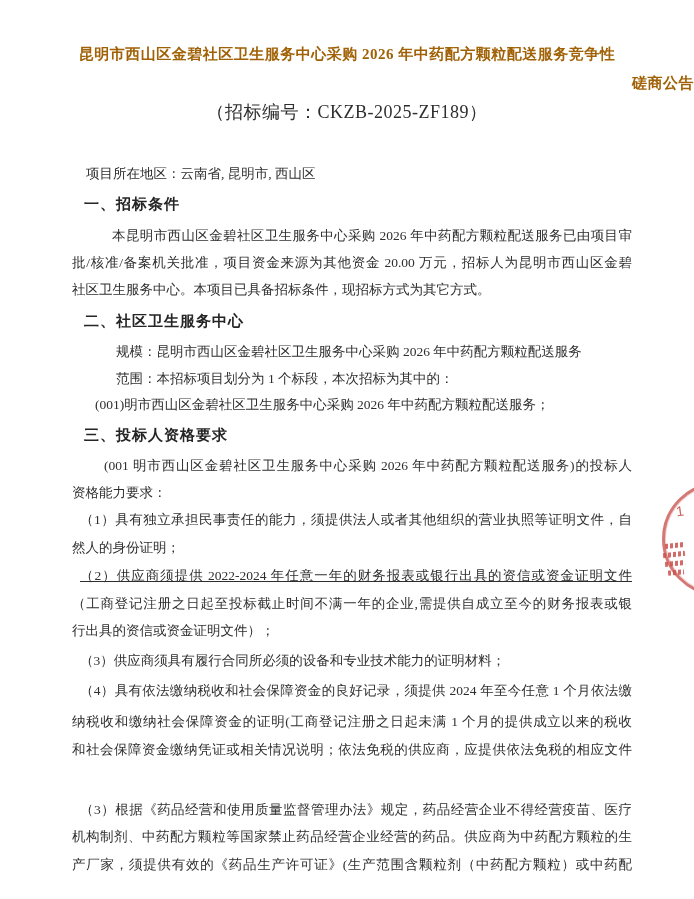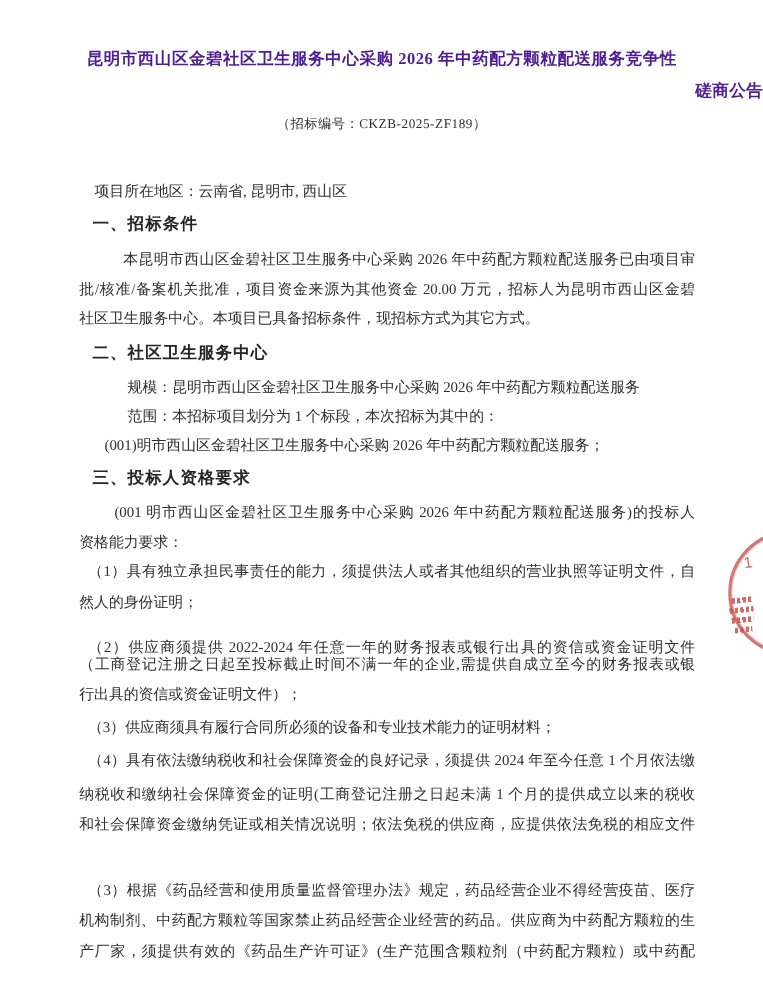--- a/index.html
+++ b/index.html
@@ -17,24 +17,24 @@
     line-height:20px;
     font-size:13.5px;
     white-space:nowrap;
   }
   .wide{left:72px;right:62px;white-space:normal;}
   .just{text-align:justify;text-align-last:justify;}
   .center{left:0;right:0;text-align:center;white-space:normal;}
   .doc-title{
     font-size:15px;
     font-weight:bold;
-    color:#4c1d95;
+    color:#a16207;
     letter-spacing:0.5px;
   }
-  .code-line{font-size:12px;letter-spacing:0.5px;}
+  .code-line{font-size:18px;letter-spacing:0.5px;}
   .heading{
     font-family:"Liberation Sans","DejaVu Sans",sans-serif;
     font-weight:bold;
     font-size:15px;
     color:#252525;
     letter-spacing:1px;
   }
   
   .stamp-ring{
     position:absolute;
@@ -84,21 +84,21 @@
   <div class="ln heading" style="left:84px;top:311px;">二、社区卫生服务中心</div>
   <div class="ln" style="left:116px;top:342px;">规模：昆明市西山区金碧社区卫生服务中心采购 2026 年中药配方颗粒配送服务</div>
   <div class="ln" style="left:116px;top:369px;">范围：本招标项目划分为 1 个标段，本次招标为其中的：</div>
   <div class="ln" style="left:95px;top:395px;">(001)明市西山区金碧社区卫生服务中心采购 2026 年中药配方颗粒配送服务；</div>
 
   <div class="ln heading" style="left:84px;top:425px;">三、投标人资格要求</div>
   <div class="ln wide just" style="left:104px;top:456px;">(001 明市西山区金碧社区卫生服务中心采购 2026 年中药配方颗粒配送服务)的投标人</div>
   <div class="ln wide" style="top:483px;">资格能力要求：</div>
   <div class="ln wide just" style="left:80px;top:510px;">（1）具有独立承担民事责任的能力，须提供法人或者其他组织的营业执照等证明文件，自</div>
   <div class="ln wide" style="top:538px;">然人的身份证明；</div>
-  <div class="ln wide just" style="left:80px;top:579px;">（2）供应商须提供 2022-2024 年任意一年的财务报表或银行出具的资信或资金证明文件</div>
+  <div class="ln wide just" style="left:80px;top:566px;text-decoration:underline;">（2）供应商须提供 2022-2024 年任意一年的财务报表或银行出具的资信或资金证明文件</div>
   <div class="ln wide just" style="top:594px;">（工商登记注册之日起至投标截止时间不满一年的企业,需提供自成立至今的财务报表或银</div>
   <div class="ln wide" style="top:621px;">行出具的资信或资金证明文件）；</div>
   <div class="ln wide" style="left:80px;top:651px;">（3）供应商须具有履行合同所必须的设备和专业技术能力的证明材料；</div>
   <div class="ln wide just" style="left:80px;top:681px;">（4）具有依法缴纳税收和社会保障资金的良好记录，须提供 2024 年至今任意 1 个月依法缴</div>
   <div class="ln wide just" style="top:712px;">纳税收和缴纳社会保障资金的证明(工商登记注册之日起未满 1 个月的提供成立以来的税收</div>
   <div class="ln wide just" style="top:740px;">和社会保障资金缴纳凭证或相关情况说明；依法免税的供应商，应提供依法免税的相应文件</div>
   <div class="ln wide just" style="left:80px;top:800px;">（3）根据《药品经营和使用质量监督管理办法》规定，药品经营企业不得经营疫苗、医疗</div>
   <div class="ln wide just" style="top:827px;">机构制剂、中药配方颗粒等国家禁止药品经营企业经营的药品。供应商为中药配方颗粒的生</div>
   <div class="ln wide just" style="top:855px;">产厂家，须提供有效的《药品生产许可证》(生产范围含颗粒剂（中药配方颗粒）或中药配</div>
 

